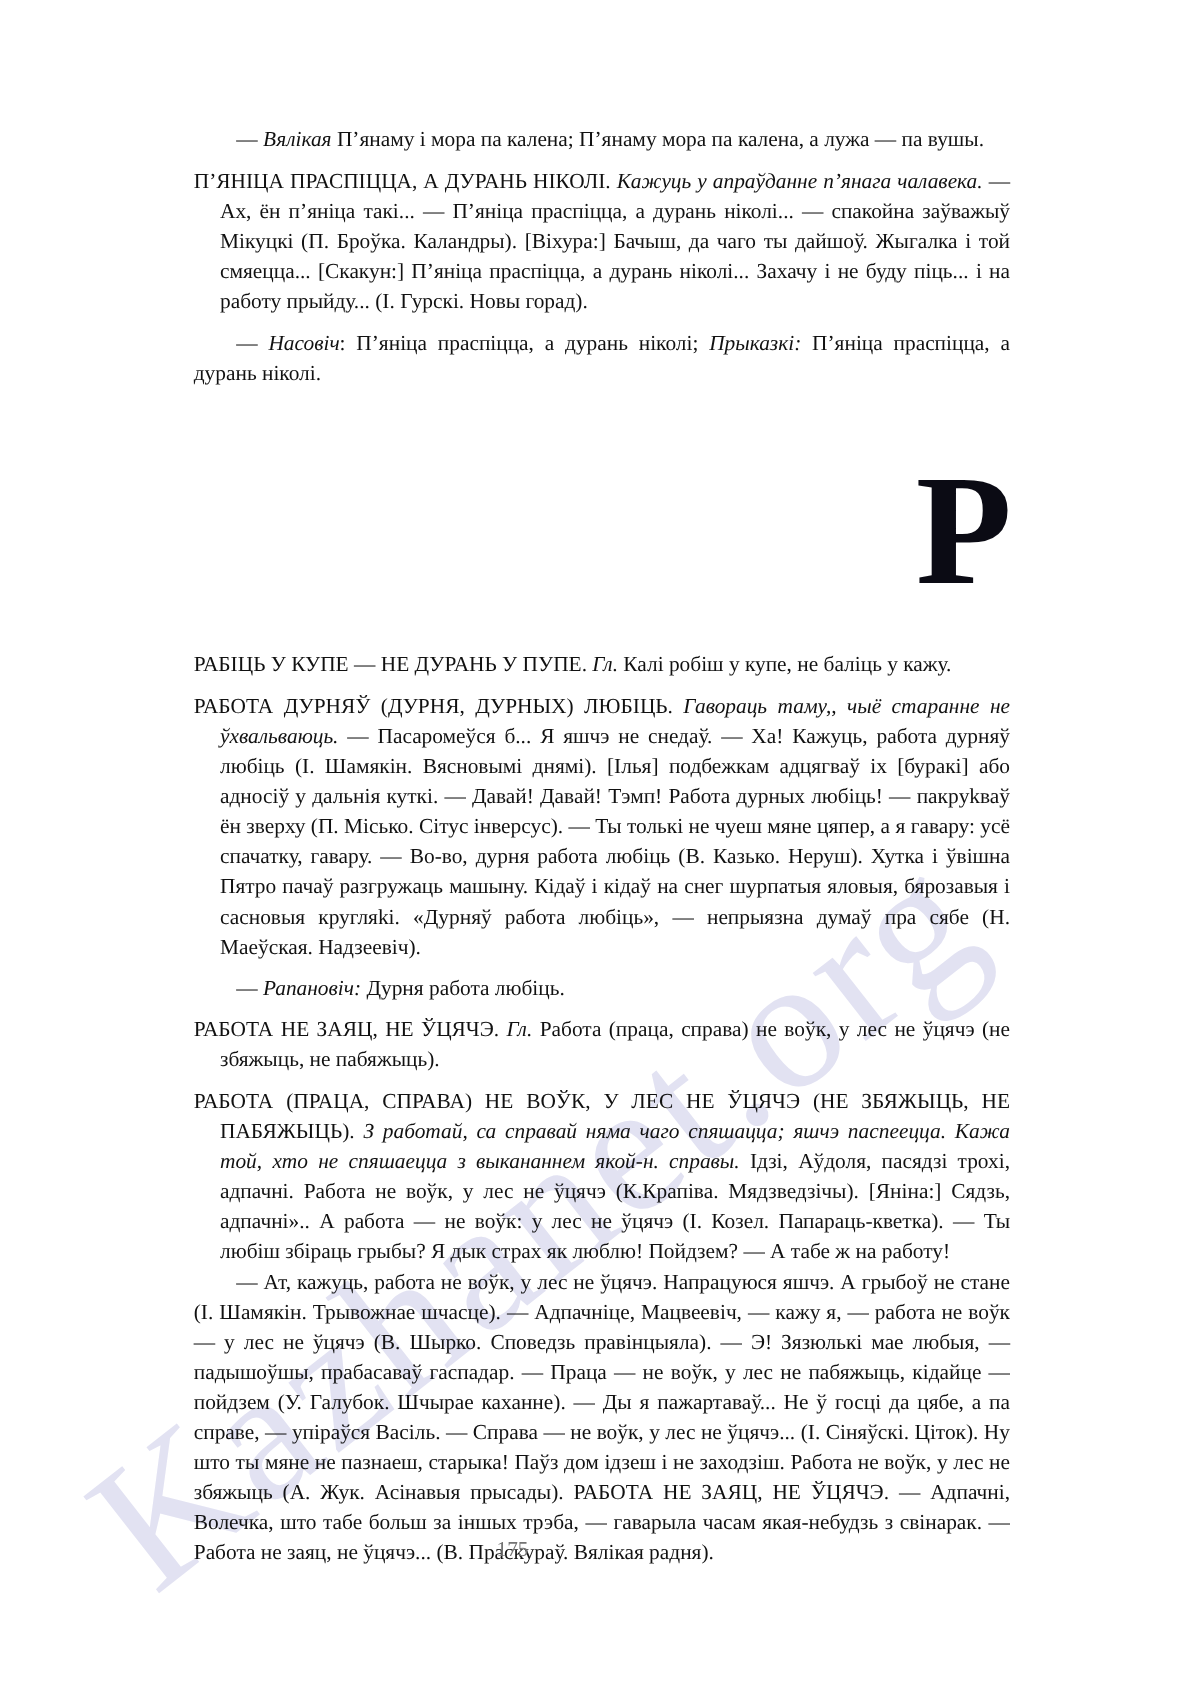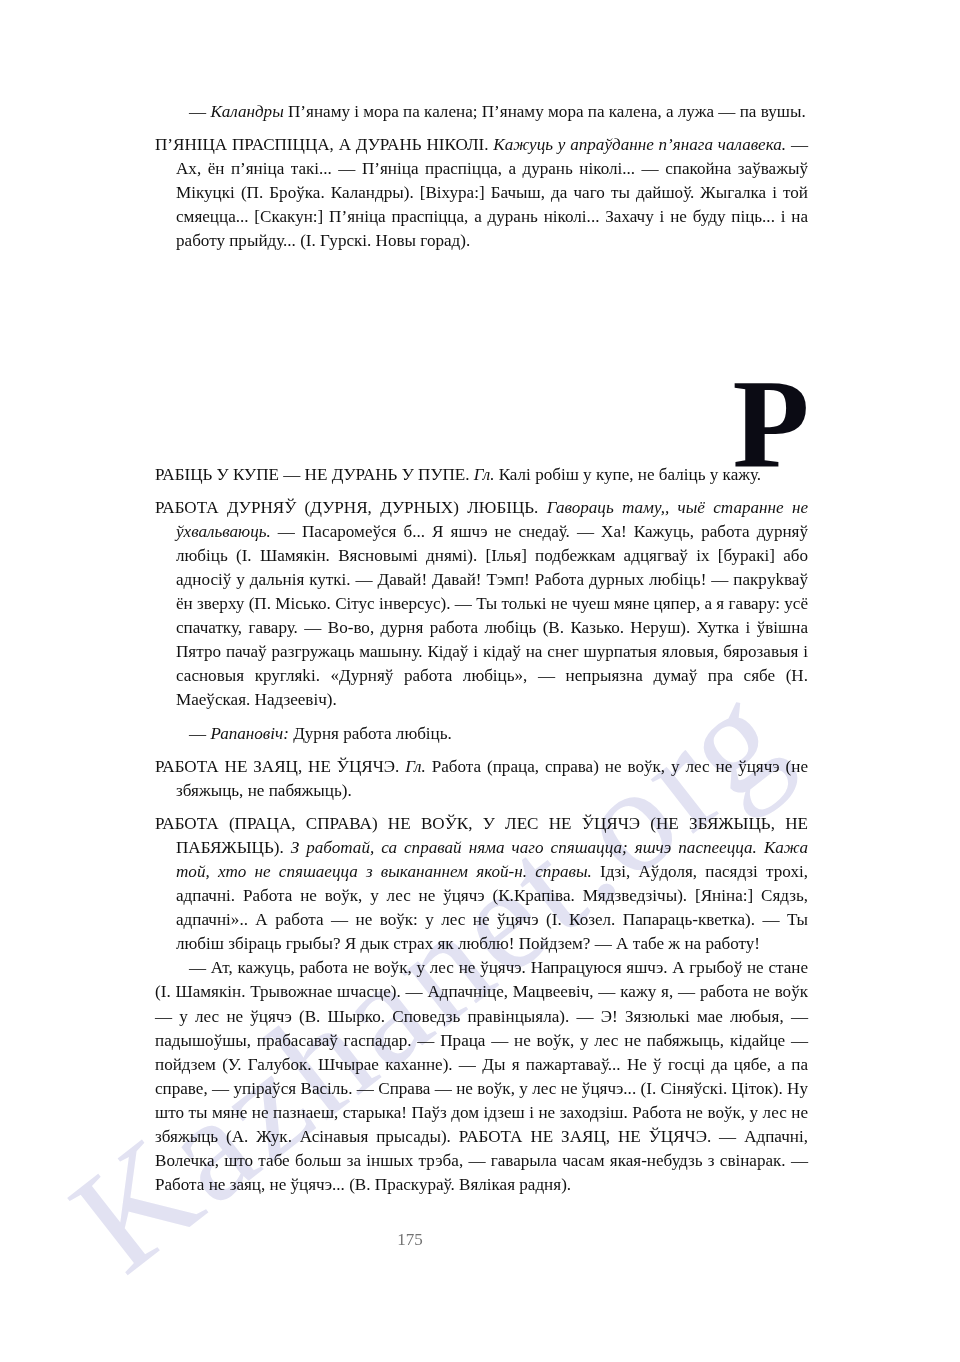--- a/index.html
+++ b/index.html
@@ -120,24 +120,25 @@
 <body style="background: rgb(255, 255, 255); color: rgb(17, 17, 17);">
 
 <div id="watermark-layer">
   <div class="watermark-text" id="wm-a" style="color: rgb(226, 226, 242);">Kazhanet.org</div>
 </div>
 
 <div id="page">
 
   <div id="text-column">
 
-    <p class="para ref-para"><span class="hw">— </span><span class="it">Каландры</span><span class="hw"> П’янаму і мора па калена; П’янаму мора па калена, а лужа — па вушы.</span></p>
+    <p class="para ref-para"><span class="hw">— </span><span class="it">Вялікая</span><span class="hw"> П’янаму і мора па калена; П’янаму мора па калена, а лужа — па вушы.</span></p>
 
     <p class="para entry"><span class="hw">П’ЯНІЦА ПРАСПІЦЦА, А ДУРАНЬ НІКОЛІ. </span><span class="it">Кажуць у апраўданне п’янага чалавека.</span><span class="hw"> — Ах, ён п’яніца такі... — П’яніца праспіцца, а дурань ніколі... — спакойна заўважыў Мікуцкі (П. Броўка. Каландры). [Віхура:] Бачыш, да чаго ты дайшоў. Жыгалка і той смяецца... [Скакун:] П’яніца праспіцца, а дурань ніколі... Захачу і не буду піць... і на работу прыйду... (І. Гурскі. Новы горад).</span></p>
 
+    <p class="para ref-para"><span class="hw">— </span><span class="it">Насовіч</span><span class="hw">: П’яніца праспіцца, а дурань ніколі; </span><span class="it">Прыказкі:</span><span class="hw"> П’яніца праспіцца, а дурань ніколі.</span></p>
 
     <div id="divider-gap"></div>
 
     <p class="para entry"><span class="hw">РАБІЦЬ У КУПЕ — НЕ ДУРАНЬ У ПУПЕ. </span><span class="it">Гл.</span><span class="hw"> Калі робіш у купе, не баліць у кажу.</span></p>
 
     <p class="para entry"><span class="hw">РАБОТА ДУРНЯЎ (ДУРНЯ, ДУРНЫХ) ЛЮБІЦЬ. </span><span class="it">Гавораць таму,, чыё старанне не ўхвальваюць.</span><span class="hw"> — Пасаромеўся б... Я яшчэ не снедаў. — Ха! Кажуць, работа дурняў любіць (І. Шамякін. Вясновымі днямі). [Ілья] подбежкам адцягваў іх [буракі] або адносіў у дальнія куткі. — Давай! Давай! Тэмп! Работа дурных любіць! — пакрykваў ён зверху (П. Місько. Сітус інверсус). — Ты толькі не чуеш мяне цяпер, а я гавару: усё спачатку, гавару. — Во-во, дурня работа любіць (В. Казько. Неруш). Хутка і ўвішна Пятро пачаў разгружаць машыну. Кідаў і кідаў на снег шурпатыя яловыя, бярозавыя і сасновыя кругляkі. «Дурняў работа любіць», — непрыязна думаў пра сябе (Н. Маеўская. Надзеевіч).</span></p>
 
     <p class="para ref-para"><span class="hw">— </span><span class="it">Рапановіч:</span><span class="hw"> Дурня работа любіць.</span></p>
 
     <p class="para entry"><span class="hw">РАБОТА НЕ ЗАЯЦ, НЕ ЎЦЯЧЭ. </span><span class="it">Гл.</span><span class="hw"> Работа (праца, справа) не воўк, у лес не ўцячэ (не збяжыць, не пабяжыць).</span></p>

